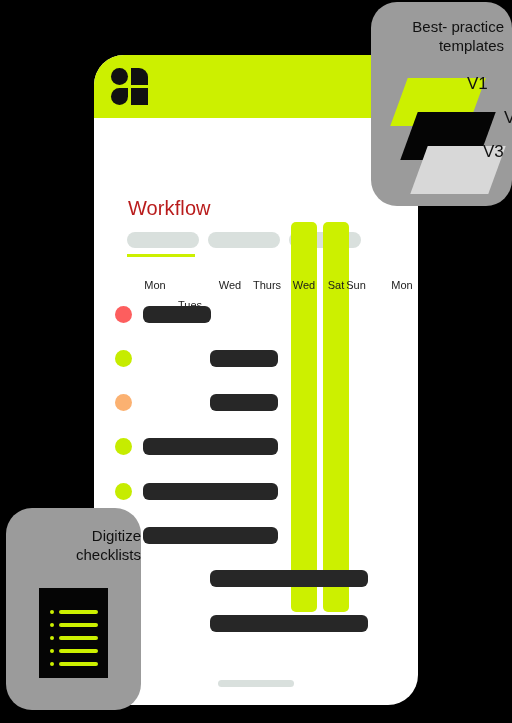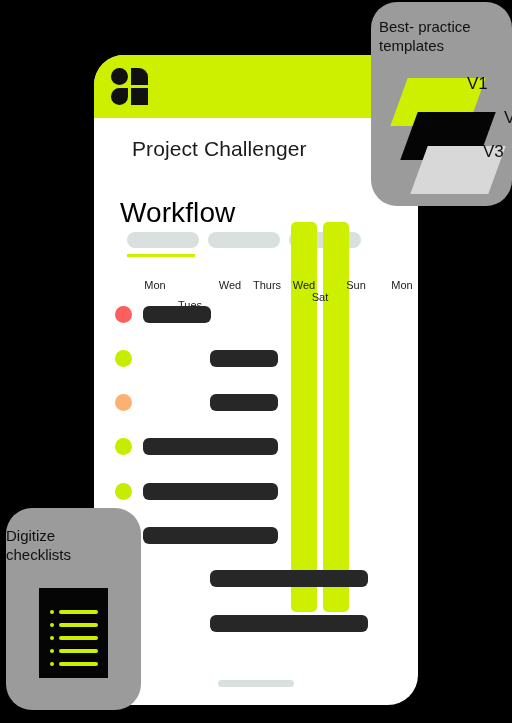--- a/index.html
+++ b/index.html
@@ -64,24 +64,24 @@
     position: absolute;
     left: 38px;
     top: 82px;
     font-size: 21px;
     color: #1b1b1b;
     letter-spacing: .1px;
   }
 
   .section-title {
     position: absolute;
-    left: 26px;
+    left: 34px;
     top: 142px;
-    font-size: 28px;
-    color: #000000;
+    font-size: 20px;
+    color: #b91c1c;
     letter-spacing: .1px;
   }
 
   
   .tabs {
     position: absolute;
     left: 33px;
     top: 177px;
     width: 270px;
     height: 26px;
@@ -184,21 +184,21 @@
     left: 6px;
     top: 508px;
     width: 135px;
     height: 202px;
   }
 
   .card-title {
     position: absolute;
     left: 0;
     width: 100%;
-    text-align: left;
+    text-align: right;
     font-size: 15px;
     line-height: 19px;
     color: #111111;
     white-space: pre-line;
   }
   .card-templates .card-title { top: 15px; padding: 0 8px; box-sizing: border-box; }
   .card-checklists .card-title { top: 18px; }
 
   
   .versions {
@@ -270,42 +270,41 @@
 
     <div class="phone-header">
       <div class="logo">
         <span class="q q-tl"></span>
         <span class="q q-tr"></span>
         <span class="q q-bl"></span>
         <span class="q q-br"></span>
       </div>
     </div>
 
-    <div class="phone-title">Project Challenger</div>
 
     <div class="section-title">Workflow</div>
 
     <div class="tabs">
       <div class="tab tab-0"></div>
       <div class="tab tab-1"></div>
       <div class="tab tab-2"></div>
       <div class="tab-underline"></div>
     </div>
 
     <div class="gantt" id="gantt-layer">
 
     <div class="col-highlight" style="left: 197px; width: 26px;"></div>
         <div class="col-highlight" style="left: 229px; width: 26px;"></div>
         <div class="daylabels">
           <div class="daylabel" style="left: 61px;">Mon</div>
           <div class="daylabel" style="left: 96px; margin-top: 20px;">Tues</div>
           <div class="daylabel" style="left: 136px;">Wed</div>
           <div class="daylabel" style="left: 173px;">Thurs</div>
           <div class="daylabel" style="left: 210px;">Wed</div>
-          <div class="daylabel" style="left: 226px; margin-top: 12px;">Sat</div>
+          <div class="daylabel" style="left: 242px;">Sat</div>
           <div class="daylabel" style="left: 262px;">Sun</div>
           <div class="daylabel" style="left: 308px;">Mon</div>
         </div>
         <div class="bar" style="left: 49px; top: 251px; width: 68px;"></div>
         <div class="bar" style="left: 116px; top: 295px; width: 68px;"></div>
         <div class="bar" style="left: 116px; top: 339px; width: 68px;"></div>
         <div class="bar" style="left: 49px; top: 383px; width: 135px;"></div>
         <div class="bar" style="left: 49px; top: 428px; width: 135px;"></div>
         <div class="bar" style="left: 49px; top: 472px; width: 135px;"></div>
         <div class="bar" style="left: 116px; top: 515px; width: 158px;"></div>

